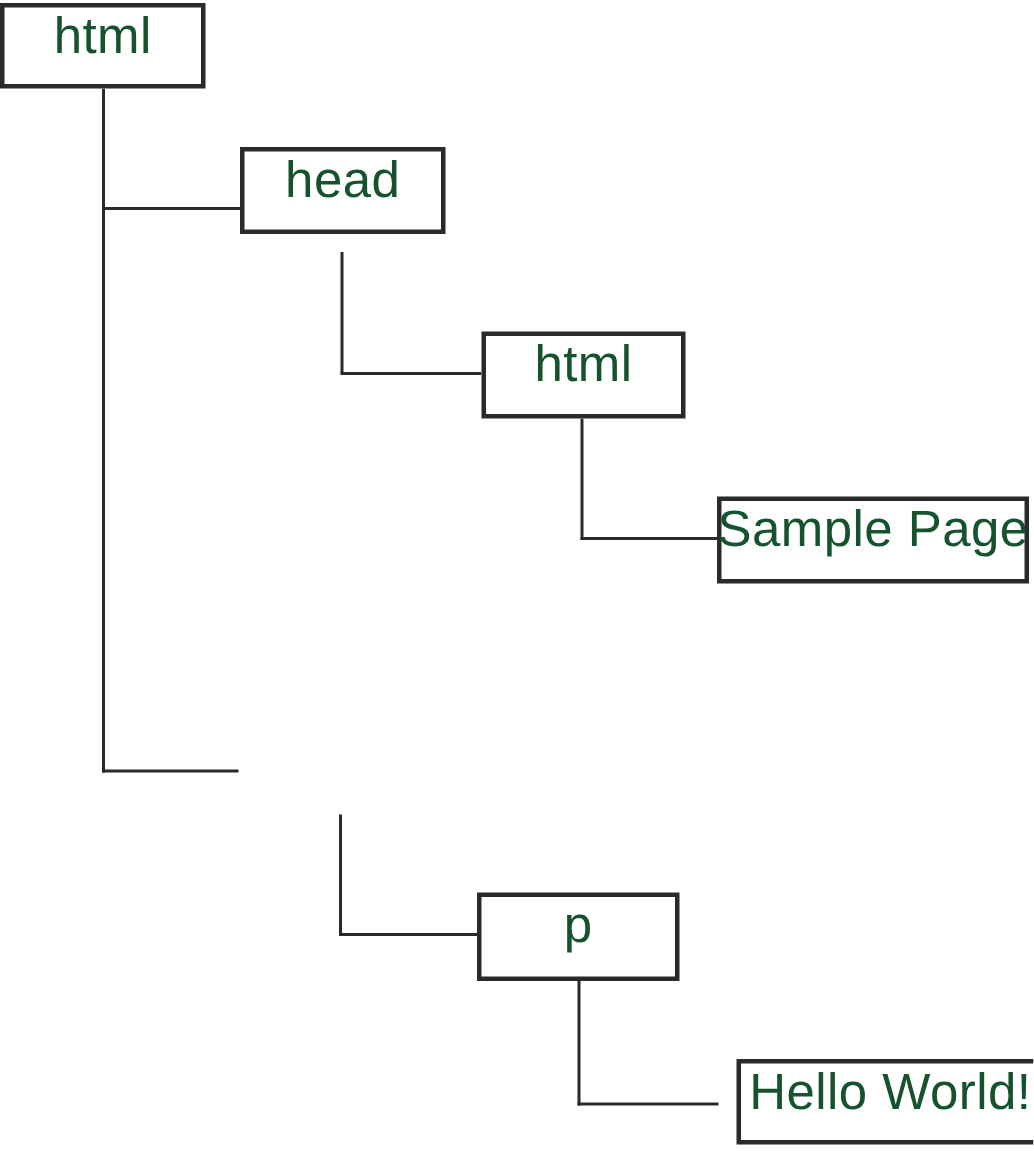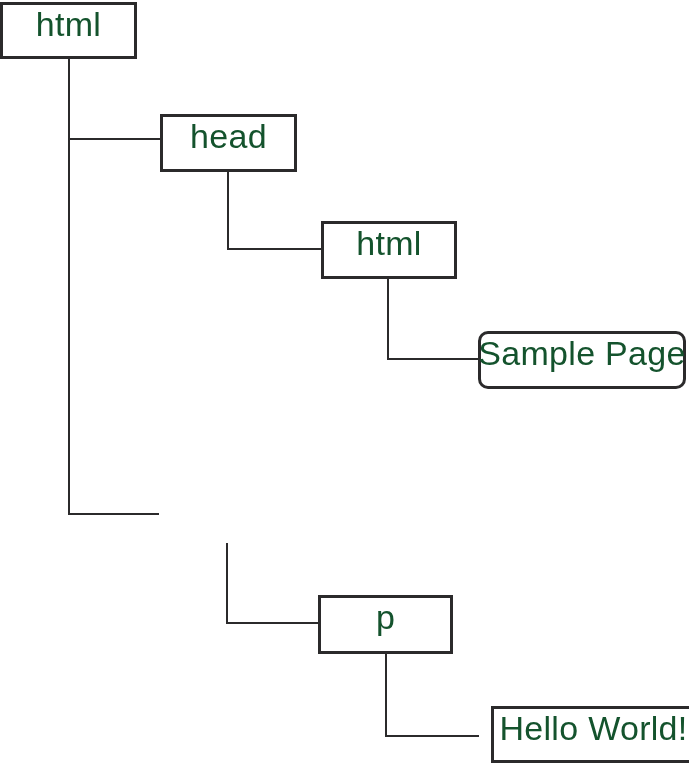--- a/index.html
+++ b/index.html
@@ -29,23 +29,23 @@
     letter-spacing: 0.3px;
     white-space: nowrap;
   }
   .line {
     position: absolute;
     background: #2b2a2b;
   }
 
   
   #n-html   { left: 0px;   top: 2px;   width: 137px; height: 57px; }
-  #n-head   { left: 160px; top: 114px; width: 137px; height: 58px; }
+  #n-head   { left: 160px; top: 98px; width: 137px; height: 58px; }
   #n-title  { left: 321px; top: 221px; width: 136px; height: 58px; }
-  #n-sample { left: 478px; top: 331px; width: 208px; height: 58px; border-radius: 10px; }
+  #n-sample { left: 478px; top: 331px; width: 208px; height: 58px; }
   #n-body   { left: 159px; top: 485px; width: 137px; height: 58px; }
   #n-p      { left: 318px; top: 595px; width: 135px; height: 59px; }
   #n-hello  { left: 479px; top: 706px; width: 205px; height: 57px; margin-left: 12px; }
 
   
   #l-trunk-v        { left: 68px;  top: 59px;  width: 2px;  height: 456px; }
   #l-head-branch-h  { left: 68px;  top: 138px; width: 92px; height: 2px; }
   #l-body-branch-h  { left: 68px;  top: 513px; width: 91px; height: 2px; }
   #l-head-v         { left: 227px; top: 168px; width: 2px;  height: 81px; }
   #l-title-h        { left: 227px; top: 248px; width: 94px; height: 2px; }

